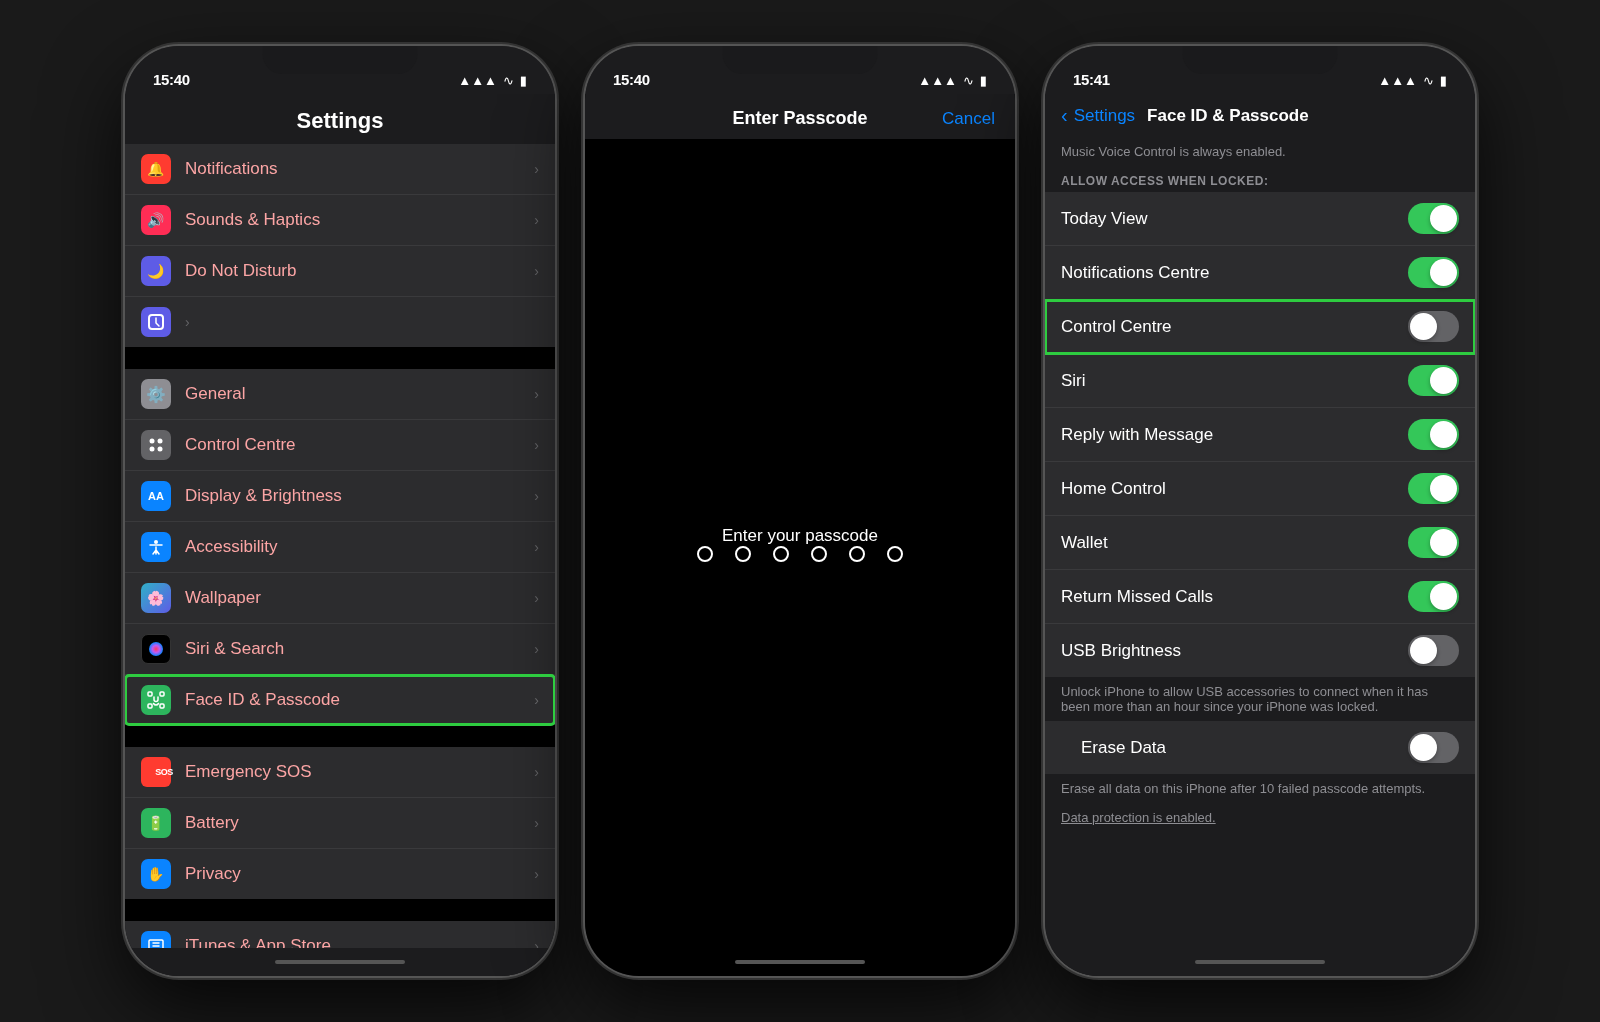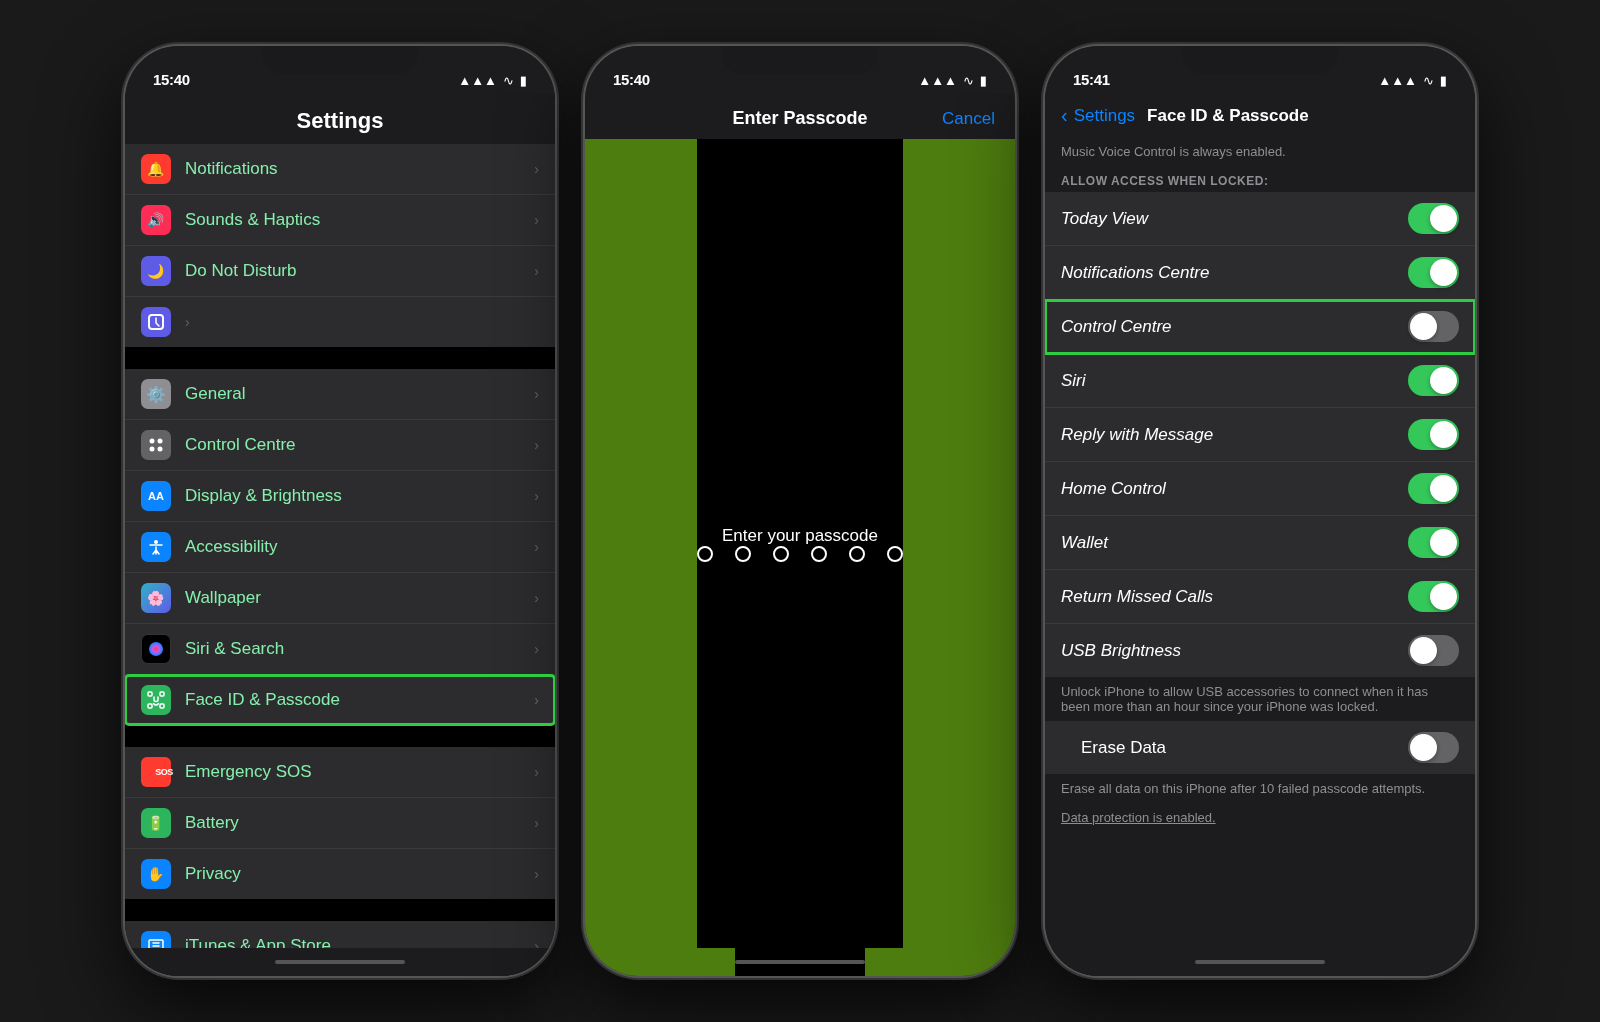--- a/index.html
+++ b/index.html
@@ -133,33 +133,33 @@
       align-items: center;
       justify-content: center;
       margin-right: 14px;
       flex-shrink: 0;
       font-size: 16px;
     }
 
     .item-label {
       flex: 1;
       font-size: 17px;
-      color: #86efac;
+      color: #fca5a5;
       font-weight: 400;
     }
 
     .item-chevron {
       color: #636366;
       font-size: 14px;
     }
 
     
     .passcode-screen {
       flex: 1;
-      background: #4d7c0f;
+      background: #000000;
       display: flex;
       flex-direction: column;
       align-items: center;
     }
 
     .passcode-header {
       display: flex;
       align-items: center;
       justify-content: center;
       padding: 14px 20px 10px;
@@ -568,21 +568,21 @@
       </div>
       <span class="faceid-nav-title">Face ID &amp; Passcode</span>
     </div>
 
     <div class="faceid-content">
 
       <div class="section-caption">Music Voice Control is always enabled.</div>
 
       <div class="section-title-small">ALLOW ACCESS WHEN LOCKED:</div>
 
-      <div style="background:#2c2c2e;font-style:italic;">
+      <div style="background:#2c2c2e;">
 
         <div class="toggle-row">
           <span class="toggle-label">Today View</span>
           <div class="toggle-switch on">
             <div class="toggle-thumb"></div>
           </div>
         </div>
 
         <div class="toggle-row">
           <span class="toggle-label">Notifications Centre</span>

